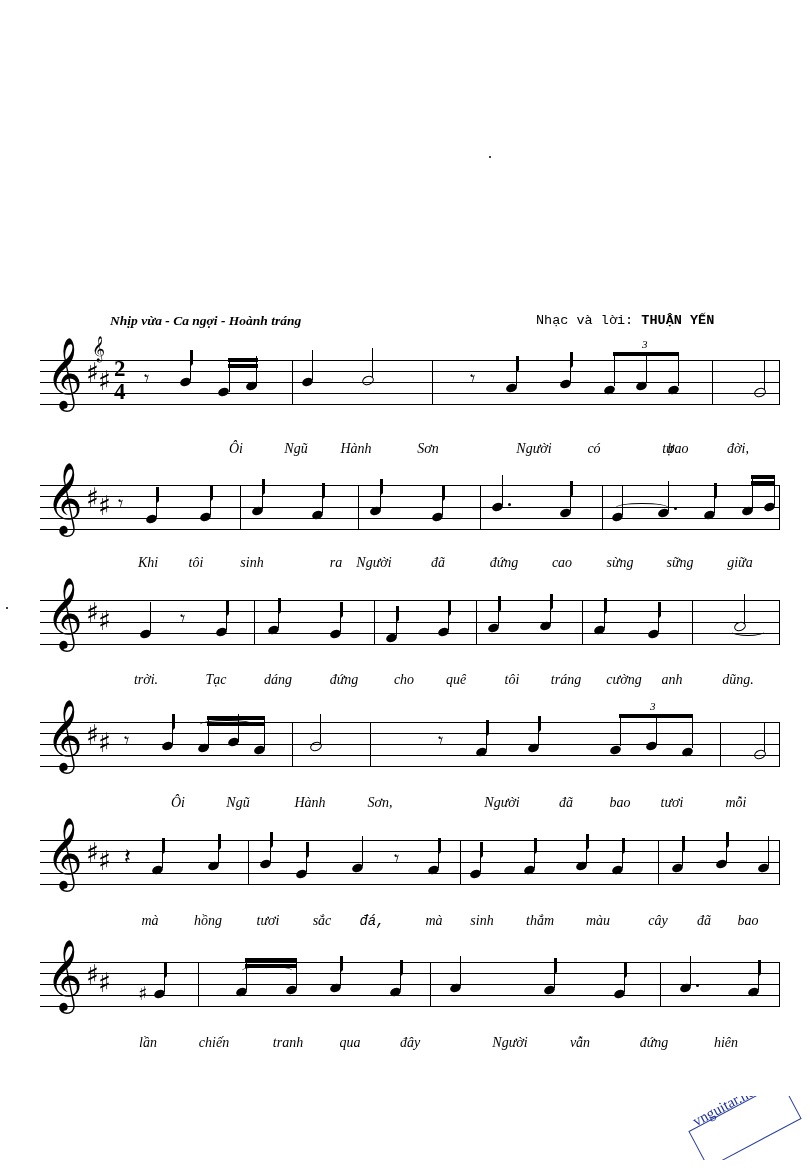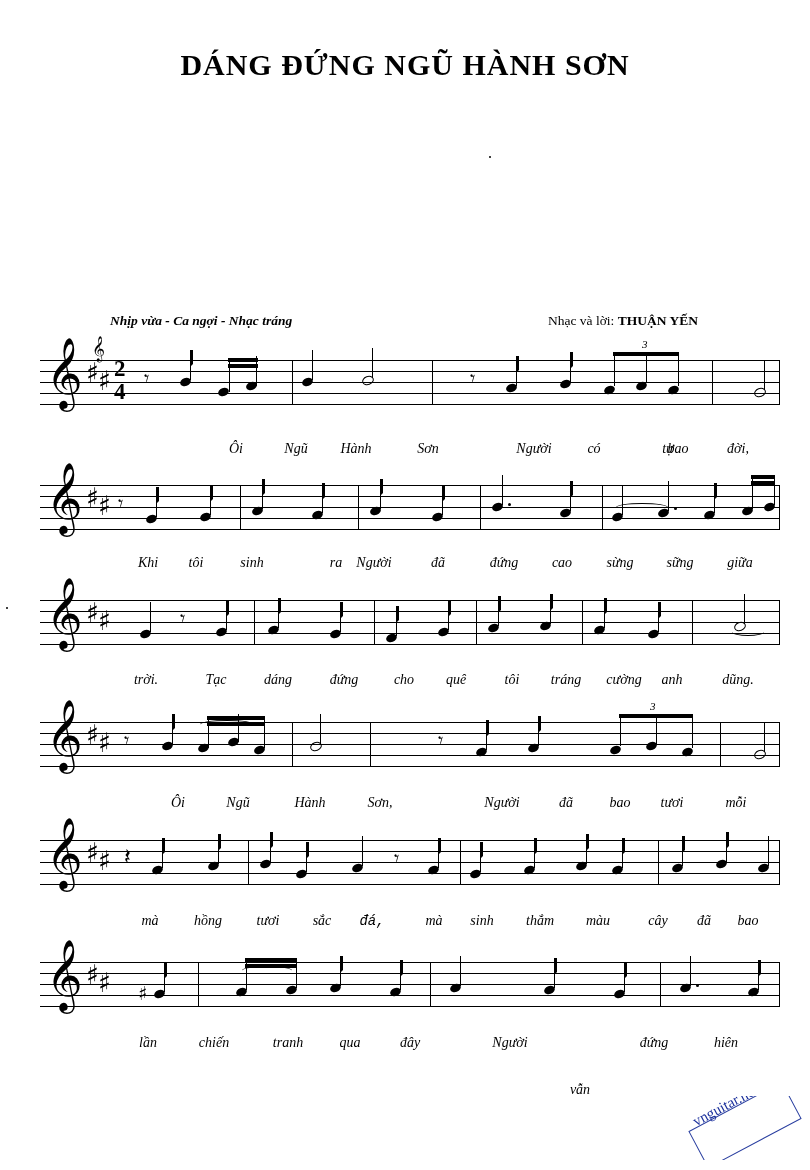--- a/index.html
+++ b/index.html
@@ -36,23 +36,23 @@
     position: absolute;
     left: 110px;
     top: 313px;
     font-family: "Liberation Serif", serif;
     font-style: italic;
     font-weight: bold;
     font-size: 13.5px;
   }
   .composer {
     position: absolute;
-    left: 548px;
+    left: 536px;
     top: 313px;
-    font-family: Liberation Serif, serif;
+    font-family: Liberation Mono, monospace;
     font-size: 13.5px;
   }
   .composer b { font-weight: bold; }
 
   
   .system {
     position: absolute;
     left: 40px;
     width: 740px;
   }
@@ -256,26 +256,25 @@
     width: 2px;
     height: 2px;
     border-radius: 50%;
   }
 </style>
 </head>
 <body>
 
 <div class="page">
 
-  <div class="title">DÁNG ĐỨNG NGŨ HÀNH SƠN</div>
 
   <div class="speck" style="left:489px; top:156px;"></div>
   <div class="speck" style="left:6px; top:607px;"></div>
 
-  <div class="tempo-mark">Nhịp vừa - Ca ngợi - Nhạc tráng</div>
+  <div class="tempo-mark">Nhịp vừa - Ca ngợi - Hoành tráng</div>
 
   <div class="composer">
     <span>Nhạc và lời: </span><b>THUẬN YẾN</b>
   </div>
 
   <div class="system" style="top:360px;">
     <div class="staff">
       <div class="line"></div>
         <div class="line"></div>
         <div class="line"></div>
@@ -703,21 +702,21 @@
     <div class="flag" style="left:719px; top:-2px;"></div>
     <div class="endbar" style="left:739px;"></div>
   </div>
   <div class="lyrics" style="top:1035px;">
     <span style="left:108px;">lần</span>
     <span style="left:174px;">chiến</span>
     <span style="left:248px;">tranh</span>
     <span style="left:310px;">qua</span>
     <span style="left:370px;">đây</span>
     <span style="left:470px;">Người</span>
-    <span style="left:540px;margin-top:47px;">vẫn</span>
+    <span style="left:540px;">vẫn</span>
     <span style="left:614px;">đứng</span>
     <span style="left:686px;">hiên</span>
   </div>
 
   <div class="watermark">
     <div class="wm-box"></div>
     <div class="wm-text">vnguitar.net</div>
   </div>
 
 </div>

